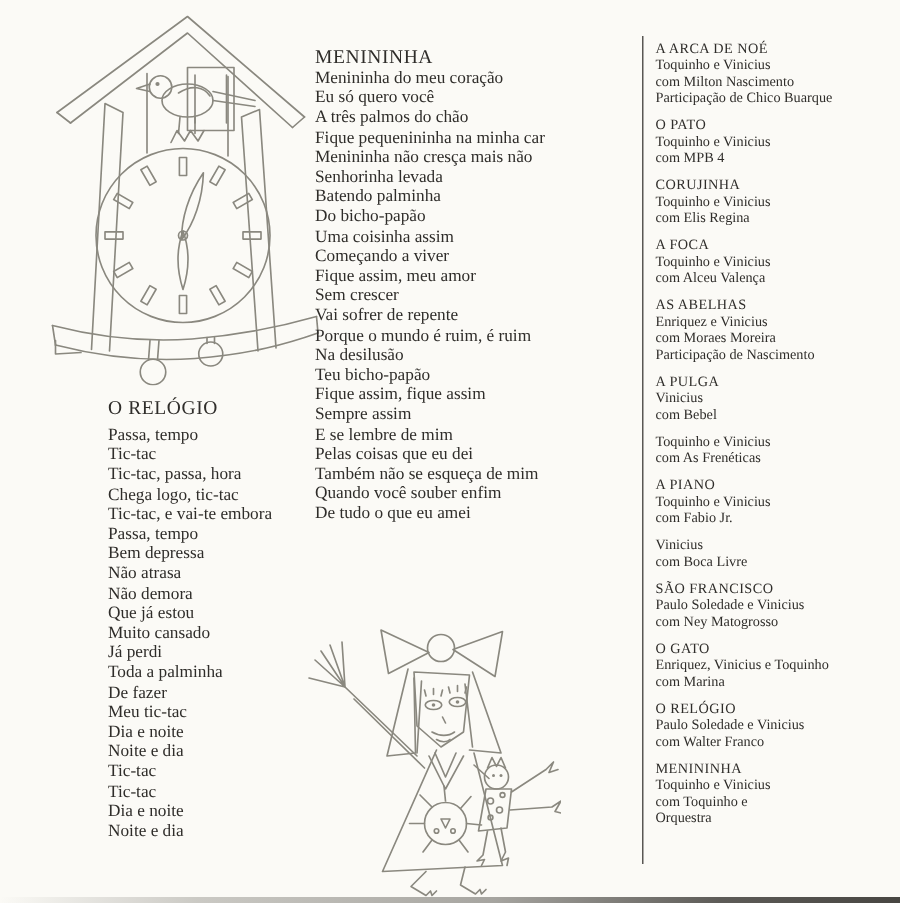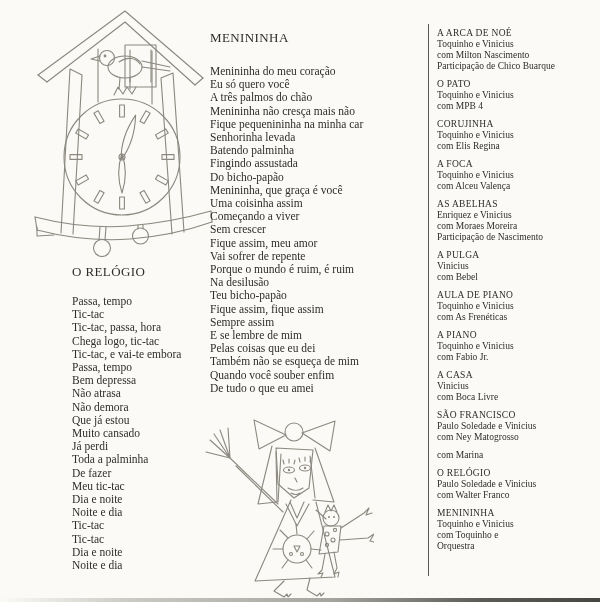--- a/index.html
+++ b/index.html
@@ -13,23 +13,23 @@
   }
   svg.art{position:absolute;color:var(--line-art);}
   .clock-art{left:30px;top:5px;width:185px;height:252px;}
   .girl-art{left:198px;top:418px;width:176px;height:180px;}
 
   .section-title{
     margin:0;font-size:13px;font-weight:400;letter-spacing:.4px;
     color:var(--ink);
   }
   .col-relogio{position:absolute;left:72px;top:264px;width:135px;}
-  .col-relogio .lyrics{margin-top:15px;}
+  .col-relogio .lyrics{margin-top:4px;}
   .col-menininha{position:absolute;left:210px;top:30px;width:218px;}
-  .col-menininha .lyrics{margin-top:19px;}
+  .col-menininha .lyrics{}
   .lyric-line{font-size:11.5px;line-height:13.2px;white-space:nowrap;}
 
   .vrule{position:absolute;left:428px;top:24px;width:1px;height:552px;background:var(--rule);opacity:.85;}
 
   .col-tracks{position:absolute;left:437px;top:28px;width:158px;}
   .track{margin-bottom:7px;}
   .track-title{font-size:9.5px;line-height:11px;letter-spacing:.3px;white-space:nowrap;}
   .track-credit{font-size:9.5px;line-height:11px;white-space:nowrap;}
 
   .scan-edge{
@@ -130,31 +130,29 @@
         <div class="lyric-line">Noite e dia</div>
       </div>
   </section>
 
   <section class="col-menininha">
     <h2 class="section-title">MENININHA</h2>
     <div class="lyrics">
         <div class="lyric-line">Menininha do meu coração</div>
         <div class="lyric-line">Eu só quero você</div>
         <div class="lyric-line">A três palmos do chão</div>
+        <div class="lyric-line">Fique pequenininha na minha car</div>
         <div class="lyric-line">Menininha não cresça mais não</div>
-        <div class="lyric-line">Fique pequenininha na minha car</div>
         <div class="lyric-line">Senhorinha levada</div>
         <div class="lyric-line">Batendo palminha</div>
-        <div class="lyric-line">Fingindo assustada</div>
         <div class="lyric-line">Do bicho-papão</div>
-        <div class="lyric-line">Menininha, que graça é você</div>
         <div class="lyric-line">Uma coisinha assim</div>
         <div class="lyric-line">Começando a viver</div>
+        <div class="lyric-line">Fique assim, meu amor</div>
         <div class="lyric-line">Sem crescer</div>
-        <div class="lyric-line">Fique assim, meu amor</div>
         <div class="lyric-line">Vai sofrer de repente</div>
         <div class="lyric-line">Porque o mundo é ruim, é ruim</div>
         <div class="lyric-line">Na desilusão</div>
         <div class="lyric-line">Teu bicho-papão</div>
         <div class="lyric-line">Fique assim, fique assim</div>
         <div class="lyric-line">Sempre assim</div>
         <div class="lyric-line">E se lembre de mim</div>
         <div class="lyric-line">Pelas coisas que eu dei</div>
         <div class="lyric-line">Também não se esqueça de mim</div>
         <div class="lyric-line">Quando você souber enfim</div>
@@ -250,40 +248,40 @@
         <div class="track-credit">Enriquez e Vinicius</div>
         <div class="track-credit">com Moraes Moreira</div>
         <div class="track-credit">Participação de Nascimento</div>
       </div>
       <div class="track">
         <div class="track-title">A PULGA</div>
         <div class="track-credit">Vinicius</div>
         <div class="track-credit">com Bebel</div>
       </div>
       <div class="track">
-        <div class="track-title">AULA DE PIANO</div>
         <div class="track-credit">Toquinho e Vinicius</div>
         <div class="track-credit">com As Frenéticas</div>
       </div>
       <div class="track">
         <div class="track-title">A PIANO</div>
         <div class="track-credit">Toquinho e Vinicius</div>
         <div class="track-credit">com Fabio Jr.</div>
       </div>
       <div class="track">
-        <div class="track-title">A CASA</div>
         <div class="track-credit">Vinicius</div>
         <div class="track-credit">com Boca Livre</div>
       </div>
       <div class="track">
         <div class="track-title">SÃO FRANCISCO</div>
         <div class="track-credit">Paulo Soledade e Vinicius</div>
         <div class="track-credit">com Ney Matogrosso</div>
       </div>
       <div class="track">
+        <div class="track-title">O GATO</div>
+        <div class="track-credit">Enriquez, Vinicius e Toquinho</div>
         <div class="track-credit">com Marina</div>
       </div>
       <div class="track">
         <div class="track-title">O RELÓGIO</div>
         <div class="track-credit">Paulo Soledade e Vinicius</div>
         <div class="track-credit">com Walter Franco</div>
       </div>
       <div class="track">
         <div class="track-title">MENININHA</div>
         <div class="track-credit">Toquinho e Vinicius</div>

